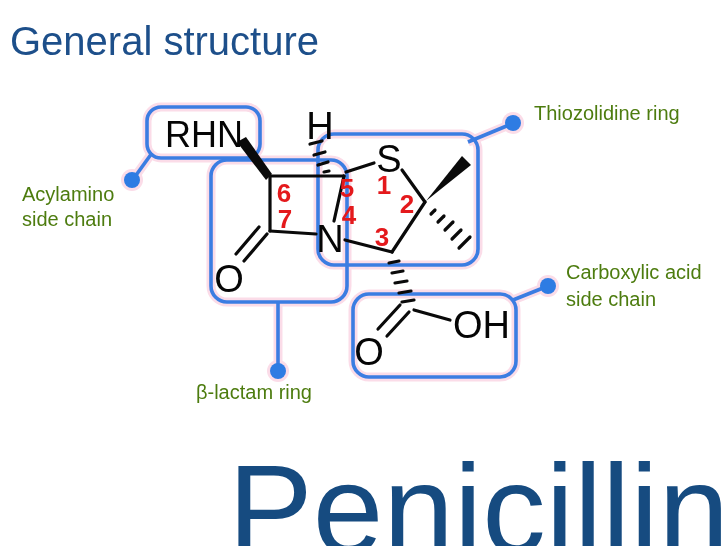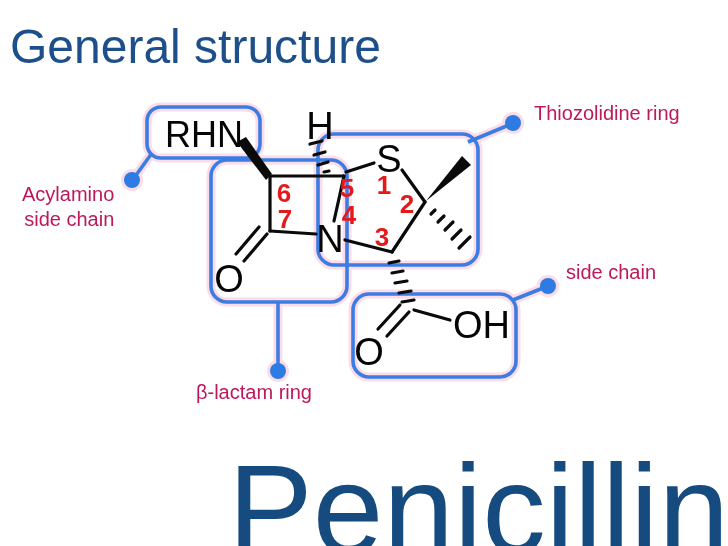--- a/index.html
+++ b/index.html
@@ -5,28 +5,27 @@
   html, body { margin: 0; padding: 0; }
   body {
     width: 728px; height: 546px;
     position: relative; overflow: hidden;
     background: #ffffff;
     font-family: "Liberation Sans", sans-serif;
   }
   .slide { position: absolute; inset: 0; }
   .page-title {
     position: absolute; left: 10px; top: 19px;
-    font-size: 48px; font-weight: 400;
+    font-size: 40px; font-weight: 400;
     color: #1d4f8a; white-space: nowrap; text-align: center;
   }
   .annotation {
     position: absolute;
-    color: #be185d; font-size: 20px; line-height: 25px;
+    color: #4d7c0f; font-size: 20px; line-height: 25px;
     white-space: nowrap;
-    text-align: right;
   }
   .ann-acylamino   { left: 22px;  top: 182px; }
   .ann-thiozolidine{ left: 534px; top: 101px; }
   .ann-carboxylic  { left: 566px; top: 259px; line-height: 27px; }
   .ann-betalactam  { left: 196px; top: 380px; }
   .diagram-svg { position: absolute; left: 0; top: 0; }
   .big-title {
     position: absolute; left: 228px; top: 436px;
     font-size: 127px; font-weight: 400;
     color: #164b80; white-space: nowrap;
@@ -50,20 +49,21 @@
   <div class="page-title">General structure</div>
 
   <div class="annotation ann-acylamino">
     <div>Acylamino</div>
     <div>side chain</div>
   </div>
 
   <div class="annotation ann-thiozolidine">Thiozolidine ring</div>
 
   <div class="annotation ann-carboxylic">
+    <div>Carboxylic acid</div>
     <div>side chain</div>
   </div>
 
   <div class="annotation ann-betalactam">β-lactam ring</div>
 
   <svg class="diagram-svg" width="728" height="546" viewBox="0 0 728 546">
 
     <g>
       <rect class="halo" x="147" y="107" width="113" height="51" rx="14"></rect>
       <rect class="halo" x="211" y="160" width="136" height="142" rx="16"></rect>

